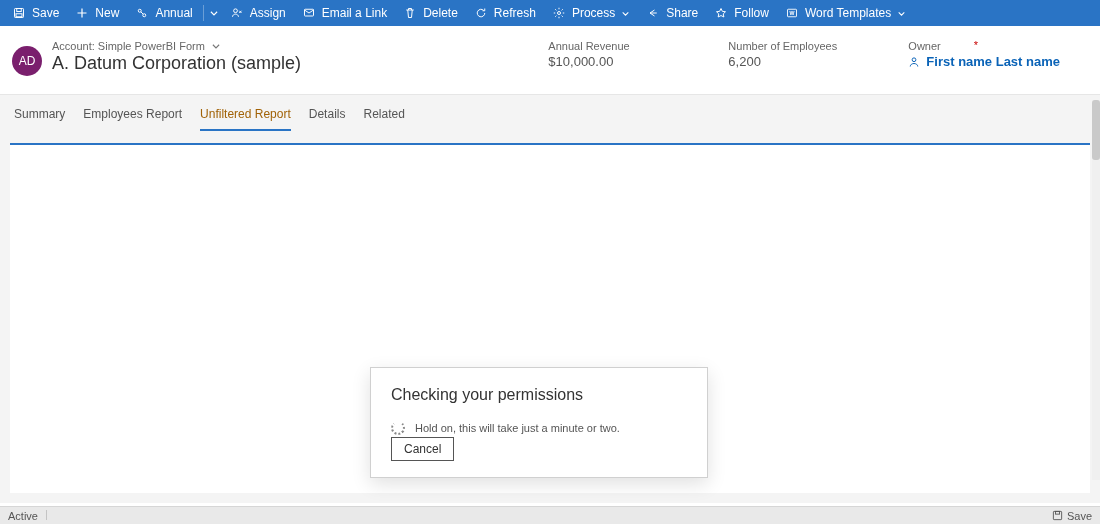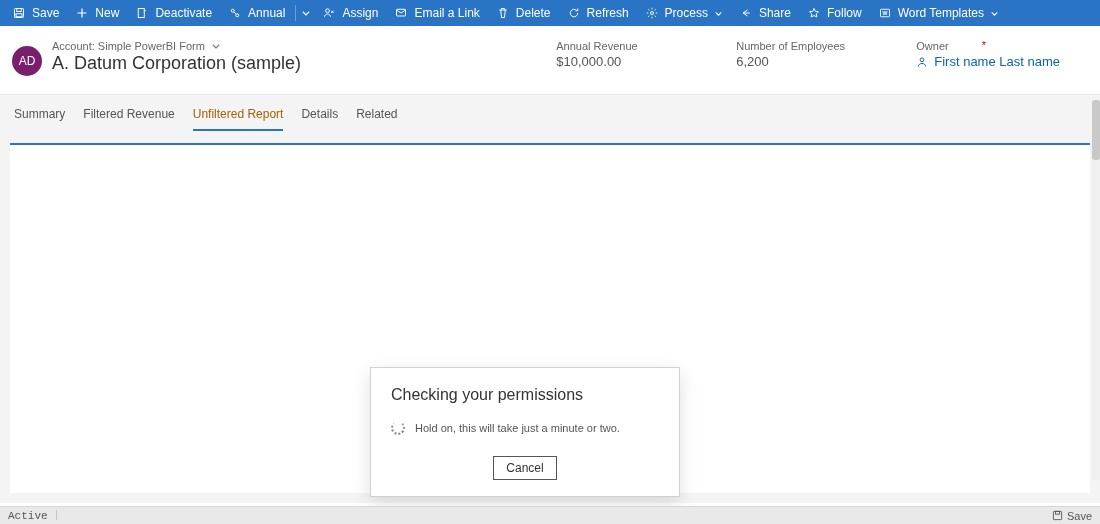--- a/index.html
+++ b/index.html
@@ -74,21 +74,21 @@
   .header-fields {
     display:flex; gap: 60px;
     margin-left: auto;
     padding-right: 10px;
   }
   .hf { min-width: 120px; }
   .hf-label { font-size: 11px; color: #666; }
   .hf-value { font-size: 13px; color: #555; margin-top: 2px; }
   .hf-owner .asterisk { color: #c80000; font-size: 11px; position:relative; top:-1px; margin-left:30px;}
   .owner-line { display:flex; align-items:center; gap:6px; margin-top:2px;}
-  .owner-link { color: #0a63b7; font-size: 13px; }
+  .owner-link { color: #0a63b7; font-size: 13px; font-weight: bold; }
   .owner-person-icon { color:#0a63b7; display:inline-flex; }
   
   .tabs {
     display:flex; gap: 18px;
     padding: 12px 10px 0 14px;
     background: #f4f4f4;
     border-bottom: 0;
   }
   .tab {
     font-size: 12px; color: #555; padding-bottom: 8px; cursor:pointer;
@@ -104,54 +104,54 @@
   }
   .report-canvas {
     background:#fff;
     border-top: 2px solid #2a74c5;
     height: 350px;
     position: relative;
   }
   
   .dialog {
     position:absolute;
-    width: 310px;
+    width: 338px;
     background:#fff;
     border:1px solid #d0d0d0;
     box-shadow: 0 6px 18px rgba(0,0,0,0.12);
     padding: 18px 20px 16px 20px;
     left: 370px;
     top: 236px;
   }
   .dialog-title { font-size: 16px; color:#333; font-weight:400; }
   .dialog-body { display:flex; align-items:center; gap:10px; margin-top:17px; }
   .spinner {
     width:14px; height:14px; position:relative;
   }
   .spinner::before {
     content:""; position:absolute; inset:0;
     border:2px dotted #888; border-radius:50%;
     border-top-color: transparent;
     animation: none;
   }
   .dialog-msg { font-size:11px; color:#555; }
-  .dialog-actions { display:flex; justify-content:center; margin-top:21px; }
+  .dialog-actions { display:flex; justify-content:flex-start; margin-top:2px; }
   .btn-cancel {
     border:1px solid #555; background:#fff; color:#333;
     font-size:12px; padding: 4px 12px; cursor:pointer;
   }
   
   .statusbar {
     position:absolute; left:0; right:0; bottom:0;
     height:18px; background:#e9e9e9;
     display:flex; align-items:center; justify-content:space-between;
     padding: 0 8px; font-size:11px; color:#555;
     border-top:1px solid #d6d6d6;
   }
-  .status-left { display:flex; align-items:flex-start; gap:8px;font-family:Liberation Mono, monospace;}
+  .status-left { display:flex; align-items:flex-start; gap:8px;}
   .status-right { display:flex; align-items:center; gap:4px; cursor:pointer;}
   .status-sep { width:1px; height:10px; background:#c4c4c4; }
   
   .v-scroll {
     position:absolute; right:0; top:100px; width:8px; height:380px;
     background:#f0f0f0;
   }
   .v-thumb {
     position:absolute; right:0; top:0; width:8px; height:60px;
     background:#c9c9c9; border-radius:3px;
@@ -172,29 +172,20 @@
     </span>
     <span class="r-label">Save</span>
   </div>
   <div class="ribbon-item">
     <span class="r-icon">
       <svg width="12" height="12" viewBox="0 0 16 16" stroke="#fff" stroke-width="1.6">
           <path d="M8 2v12M2 8h12"></path>
         </svg>
     </span>
     <span class="r-label">New</span>
-  </div>
-  <div class="ribbon-item">
-    <span class="r-icon">
-      <svg width="12" height="12" viewBox="0 0 16 16" fill="none" stroke="#fff" stroke-width="1.3">
-          <rect x="3" y="2" width="8" height="12"></rect>
-          <path d="M13 4l-2 2"></path>
-        </svg>
-    </span>
-    <span class="r-label">Deactivate</span>
   </div>
   <div class="ribbon-item">
     <span class="r-icon">
       <svg width="12" height="12" viewBox="0 0 16 16" fill="none" stroke="#fff" stroke-width="1.3">
           <circle cx="5" cy="5" r="2"></circle>
           <circle cx="11" cy="11" r="2"></circle>
           <path d="M6.5 6.5l3 3"></path>
         </svg>
     </span>
     <span class="r-label">Annual</span>
@@ -325,21 +316,21 @@
             </svg>
         </span>
         <span class="owner-link">First name Last name</span>
       </div>
     </div>
   </div>
 </div>
 
 <div class="tabs">
   <div class="tab">Summary</div>
-  <div class="tab">Filtered Revenue</div>
+  <div class="tab">Employees Report</div>
   <div class="tab active">Unfiltered Report</div>
   <div class="tab">Details</div>
   <div class="tab">Related</div>
 </div>
 
 <div class="content-wrap">
   <div class="report-canvas"></div>
 
   <div class="dialog">
     <div class="dialog-title">Checking your permissions</div>

